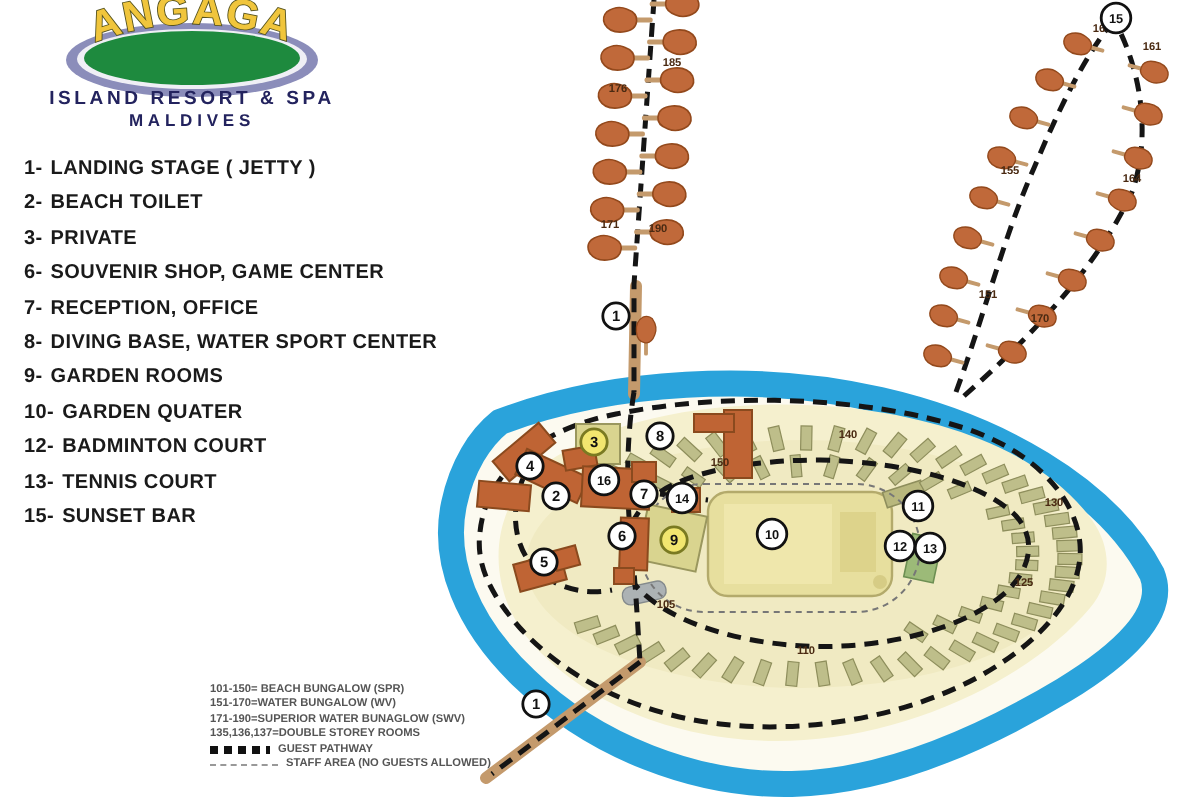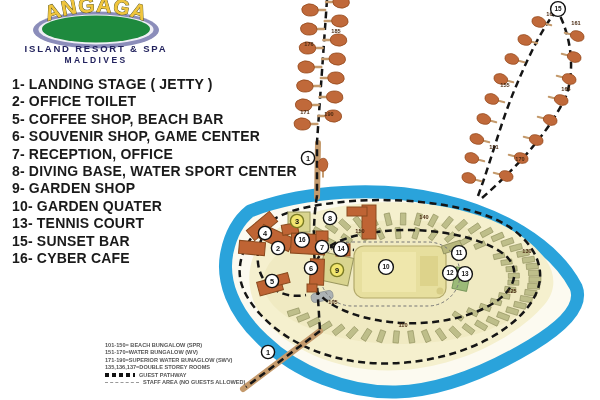--- a/index.html
+++ b/index.html
@@ -2,21 +2,21 @@
 <html><head>
 <meta charset="utf-8">
 <style>
   html,body{margin:0;padding:0;background:#fff;}
   body{width:600px;height:400px;font-family:"Liberation Sans",sans-serif;}
   .stage{position:absolute;left:0;top:0;width:600px;height:400px;overflow:hidden;background:#fff;}
   #map{position:absolute;left:0;top:0;width:600px;height:400px;}
   .left-panel{position:absolute;left:0;top:0;width:240px;height:400px;pointer-events:none;}
   .logo{position:absolute;left:6px;top:0;}
   #legend{position:absolute;left:12px;top:76px;}
-  .lg-item{font-size:14px;font-weight:bold;color:#1a1a1a;line-height:17.4px;white-space:nowrap;letter-spacing:.2px;}
+  .lg-item{font-size:10px;font-weight:bold;color:#1a1a1a;line-height:17.4px;white-space:nowrap;letter-spacing:.2px;}
   .lg-item .num{margin-right:4px;}
   #room-key{position:absolute;left:105px;top:342px;width:190px;}
   .key-line{font-size:5.6px;line-height:7.4px;font-weight:bold;color:#555;white-space:nowrap;}
   .key-row{display:flex;align-items:center;height:7px;font-size:5.6px;font-weight:bold;color:#555;white-space:nowrap;}
   .gp-dashes{display:inline-block;width:30px;height:3.4px;margin-right:4px;
      background:repeating-linear-gradient(90deg,#111 0 4px,transparent 4px 7px);}
   .sa-line{display:inline-block;width:34px;height:0;border-top:1px dashed #999;margin-right:4px;}
   
   .reef{fill:#FCFAF0;stroke:#2AA3DB;stroke-width:13;stroke-linejoin:round;}
   .island{fill:#F5F0CE;}
@@ -412,30 +412,30 @@
       <ellipse cx="90" cy="29" rx="54" ry="13.5" fill="#1E8A3E"></ellipse>
       <text class="logo-name">
         <textPath href="#logo-arc" startOffset="50%" text-anchor="middle">ANGAGA</textPath>
       </text>
       <text class="logo-sub" x="90" y="52" font-size="9.5" letter-spacing="1.8" text-anchor="middle">ISLAND RESORT &amp; SPA</text>
       <text class="logo-sub" x="90" y="63" font-size="8.5" letter-spacing="2.4" text-anchor="middle">MALDIVES</text>
     </svg>
 
     <div id="legend">
         <div class="lg-item"><span class="num">1-</span><span>LANDING STAGE ( JETTY )</span></div>
-        <div class="lg-item"><span class="num">2-</span><span>OFFICE TOILET</span></div>
-        <div class="lg-item"><span class="num">5-</span><span>COFFEE SHOP, BEACH BAR</span></div>
+        <div class="lg-item"><span class="num">2-</span><span>BEACH TOILET</span></div>
+        <div class="lg-item"><span class="num">3-</span><span>PRIVATE</span></div>
         <div class="lg-item"><span class="num">6-</span><span>SOUVENIR SHOP, GAME CENTER</span></div>
         <div class="lg-item"><span class="num">7-</span><span>RECEPTION, OFFICE</span></div>
         <div class="lg-item"><span class="num">8-</span><span>DIVING BASE, WATER SPORT CENTER</span></div>
-        <div class="lg-item"><span class="num">9-</span><span>GARDEN SHOP</span></div>
+        <div class="lg-item"><span class="num">9-</span><span>GARDEN ROOMS</span></div>
         <div class="lg-item"><span class="num">10-</span><span>GARDEN QUATER</span></div>
+        <div class="lg-item"><span class="num">12-</span><span>BADMINTON COURT</span></div>
         <div class="lg-item"><span class="num">13-</span><span>TENNIS COURT</span></div>
         <div class="lg-item"><span class="num">15-</span><span>SUNSET BAR</span></div>
-        <div class="lg-item"><span class="num">16-</span><span>CYBER CAFE</span></div>
       </div>
 
     <div id="room-key">
       <div id="key-lines">
           <div class="key-line">101-150= BEACH BUNGALOW (SPR)</div>
           <div class="key-line">151-170=WATER BUNGALOW (WV)</div>
           <div class="key-line">171-190=SUPERIOR WATER BUNAGLOW (SWV)</div>
           <div class="key-line">135,136,137=DOUBLE STOREY ROOMS</div>
         </div>
       <div class="key-row">

